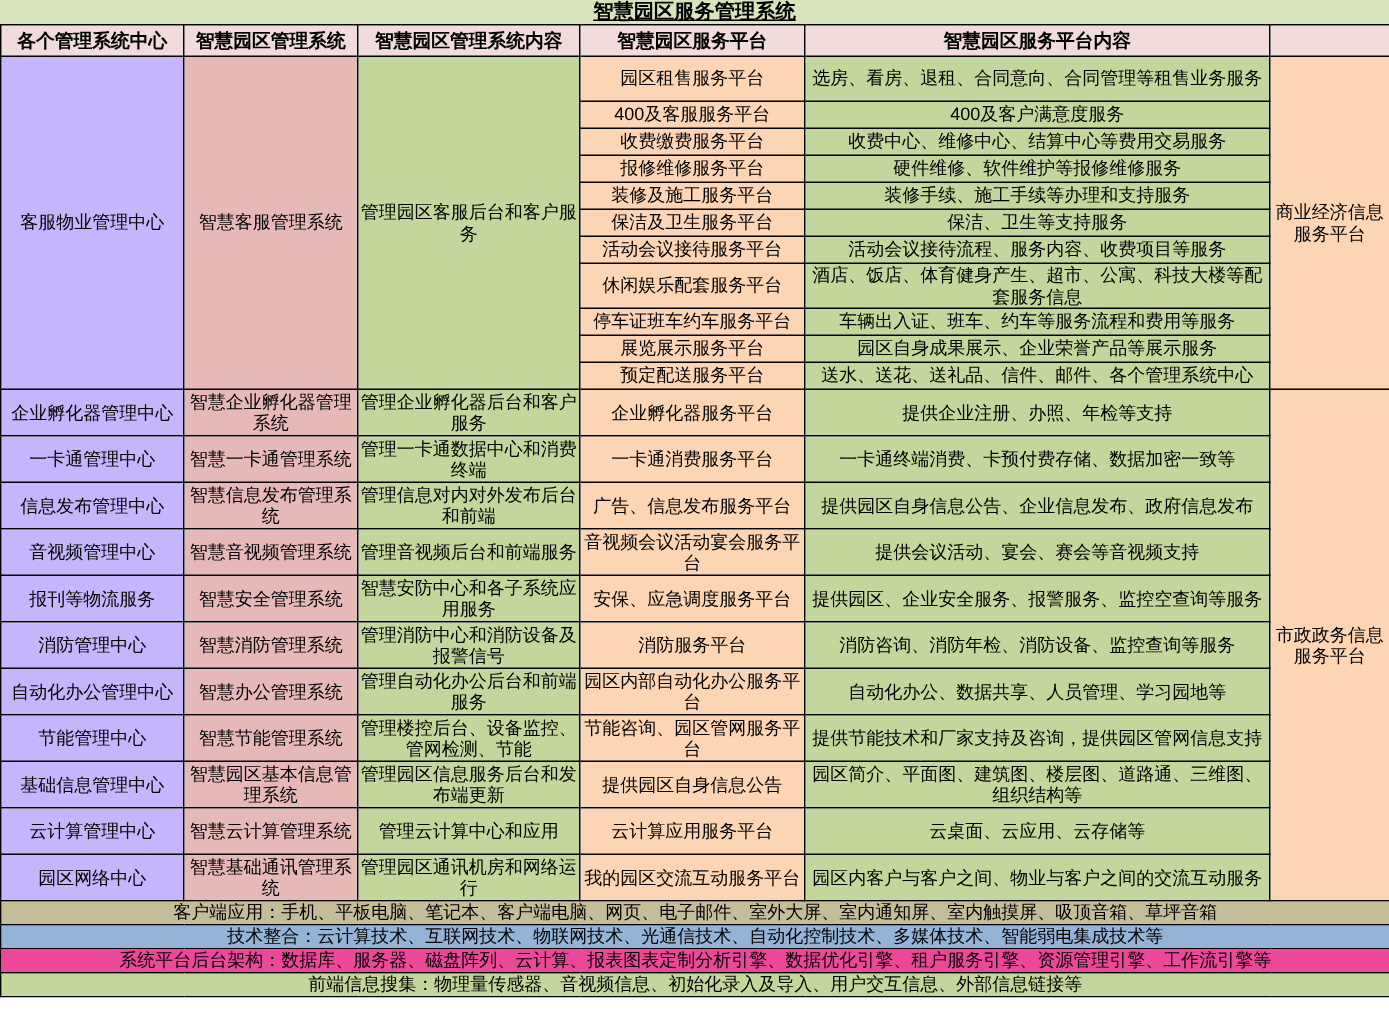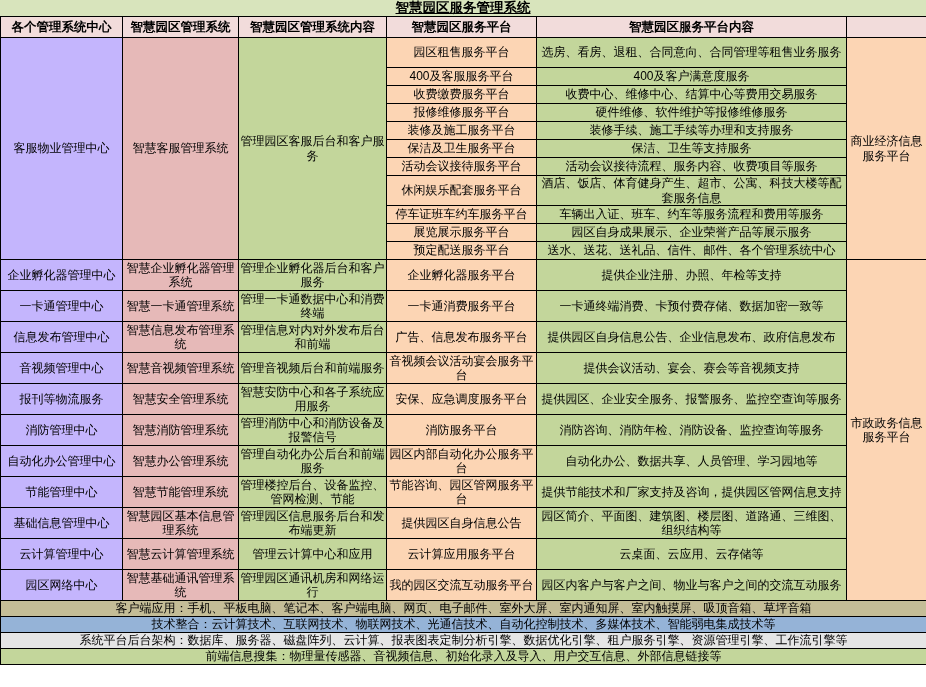--- a/index.html
+++ b/index.html
@@ -22,21 +22,21 @@
   tr.r1 td { height:17px; }
   tr.r2 td { height:29px; }
   tr.g2 td { height:30px; }
   td.c-center { background:#c4b5fd; }
   td.c-system { background:#e6b9b8;margin-top:13px; }
   td.c-green  { background:#c3d69b; }
   td.c-orange { background:#fcd5b4; }
   tr.foot td { height:15px; font-size:12px; }
   td.f-khaki { background:#c4bd97; }
   td.f-blue  { background:#95b3d7; }
-  td.f-rose  { background:#e5e5e5; }
+  td.f-rose  { background:#ec4899; }
   td.f-green { background:#c3d69b; }
 </style>
 </head>
 <body>
 
 <div class="title-bar"><span>智慧园区服务管理系统</span></div>
 
 <table>
   <colgroup>
     <col style="width:122px">

